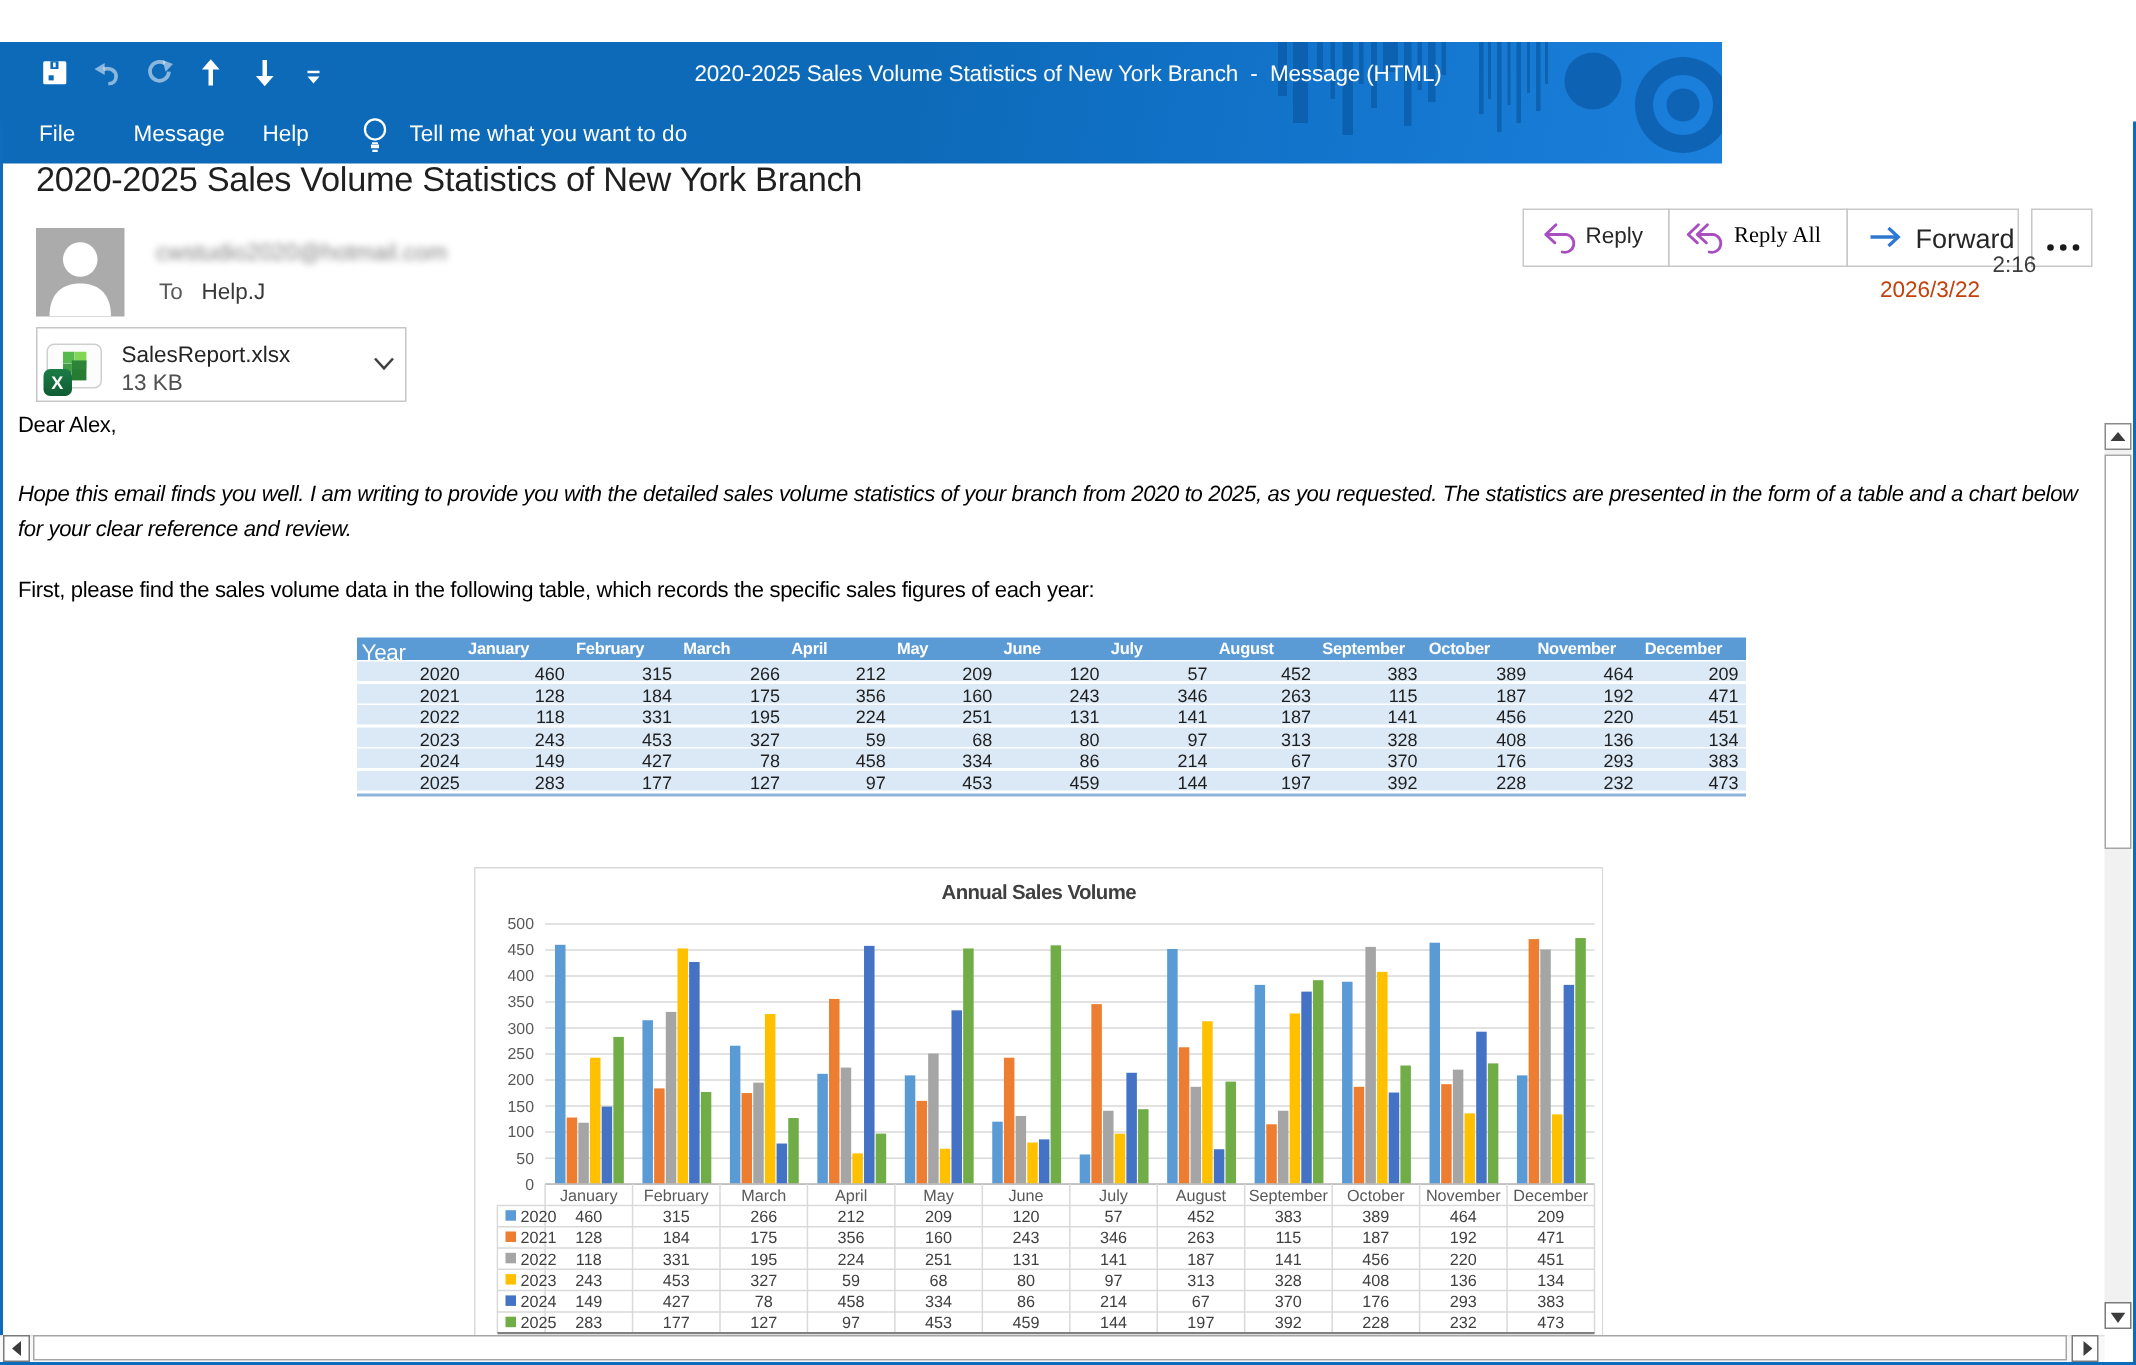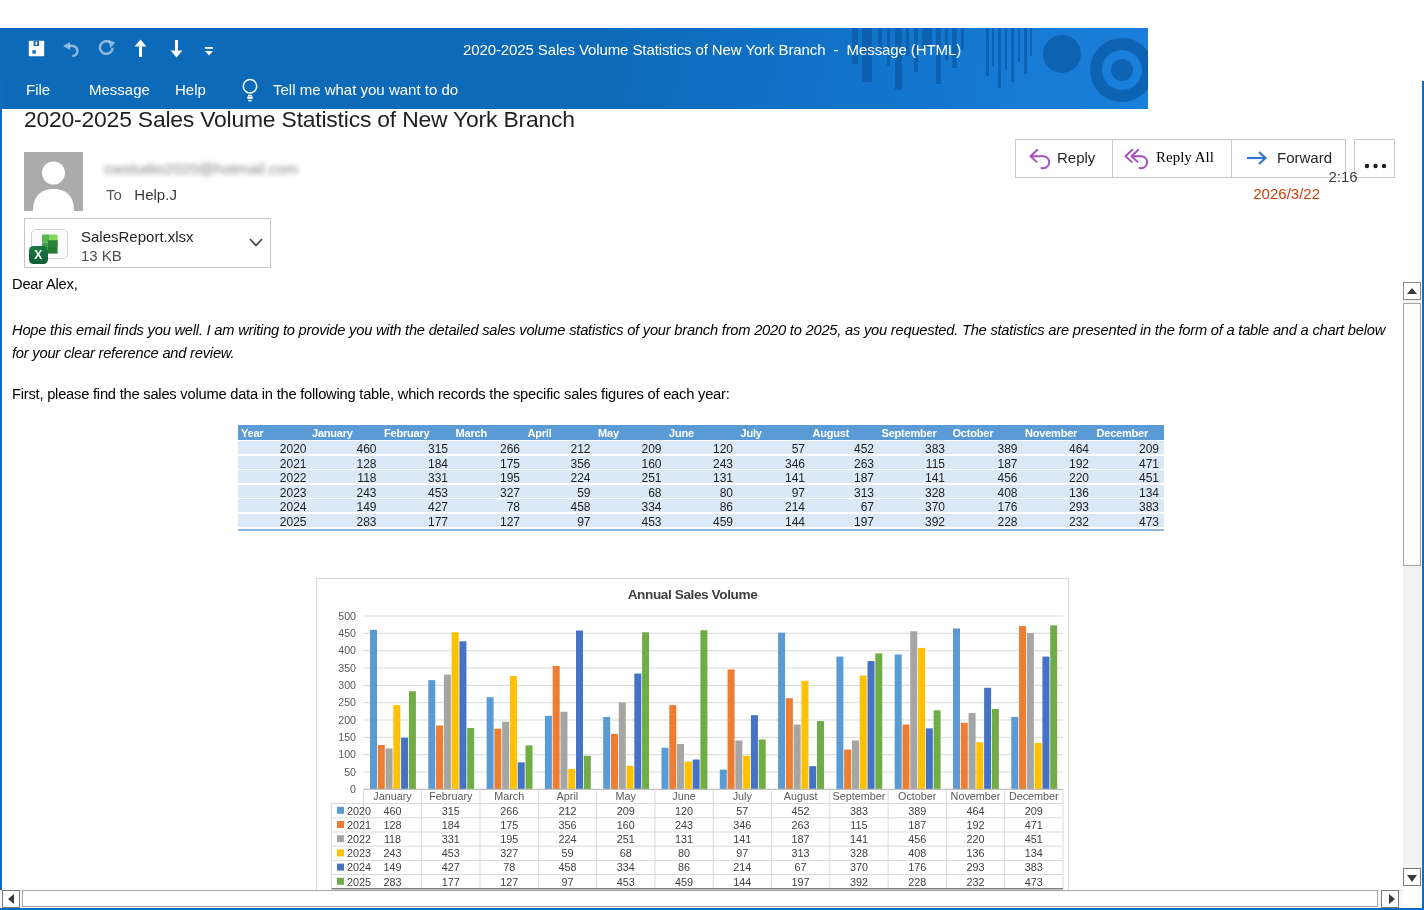--- a/index.html
+++ b/index.html
@@ -134,21 +134,21 @@
       <path d="M7.5,9.3 L14.3,2.8 M7.5,9.3 L13.6,14.9 M7.5,9.3 H18 A6 6 0 1 1 15.5,21"></path>
     </g>
   </svg>
 <div class="abs" style="left:1156px;top:149px;font-size:15px;color:#000000;font-family:Liberation Serif, serif;">Reply All</div>
 <svg class="abs" style="left:1245px;top:148px" width="24" height="20" viewBox="0 0 24 20">
     <g stroke="#2e78d2" stroke-width="2.2" fill="none">
       <path d="M2,10 H20"></path>
       <path d="M14,4 L20.5,10 L14,16"></path>
     </g>
   </svg>
-<div class="abs" style="left:1277px;top:149px;font-size:15px;color:#262626;">Forward</div>
+<div class="abs" style="left:1277px;top:149px;font-size:18px;color:#262626;">Forward</div>
 <div class="abs" style="left:1364px;top:155px;width:26px;height:7px;"><svg width="24" height="6">
       <circle cx="3" cy="3" r="2.2" fill="#1a1a1a"></circle>
       <circle cx="11.5" cy="3" r="2.2" fill="#1a1a1a"></circle>
       <circle cx="20" cy="3" r="2.2" fill="#1a1a1a"></circle>
     </svg></div>
 <div class="abs" style="left:1120px;top:185px;width:200px;text-align:right;font-size:15px;color:#c2410c;">2026/3/22</div>
 <div class="abs" style="left:1293px;top:168px;width:100px;text-align:center;font-size:15px;color:#3d3d3d;">2:16</div>
 <div class="abs" style="left:24px;top:218px;width:247px;height:50px;border:1px solid #c6c6c6;background:#fff;"></div>
 <div class="abs" style="left:31px;top:228.5px;width:37px;height:30px;border:1px solid #cfcfcf;border-radius:5px;background:#fcfcfc;"></div>
 <svg class="abs" style="left:42px;top:234px" width="16" height="20" viewBox="0 0 16 20">
@@ -162,21 +162,21 @@
 <div class="abs" style="left:81px;top:228px;font-size:15px;color:#242424;">SalesReport.xlsx</div>
 <div class="abs" style="left:81px;top:247px;font-size:15px;color:#4f4f4f;">13 KB</div>
 <svg class="abs" style="left:249px;top:238px" width="14" height="9" viewBox="0 0 14 9">
     <path d="M1,1 L7,7.5 L13,1" stroke="#404040" stroke-width="1.7" fill="none"></path>
   </svg>
 <div class="abs" style="left:12px;top:276px;font-size:14.7px;letter-spacing:-0.22px;color:#000;">Dear Alex,</div>
 <div class="abs" style="left:12px;top:319px;width:1392px;line-height:22.5px;font-size:14.7px;letter-spacing:-0.22px;color:#000;font-style:italic;">Hope this email finds you well. I am writing to provide you with the detailed sales volume statistics of your branch from 2020 to 2025, as you requested. The statistics are presented in the form of a table and a chart below for your clear reference and review.</div>
 <div class="abs" style="left:12px;top:386px;font-size:14.7px;letter-spacing:-0.22px;color:#000;">First, please find the sales volume data in the following table, which records the specific sales figures of each year:</div>
 <div class="abs" style="left:238px;top:425px;width:926px;height:103px;">
 <div class="abs" style="left:0;top:0;width:926px;height:14.5px;background:#5b9bd5;"></div>
-<div style="position:absolute;top:1.5px;font-size:11px;letter-spacing:-0.2px;font-weight:bold;color:#fff;left:3px;">Year</div>
+<div style="position:absolute;top:1.5px;font-size:15px;letter-spacing:-0.2px;font-weight:normal;color:#fff;left:3px;">Year</div>
 <div style="position:absolute;top:1.5px;font-size:11px;letter-spacing:-0.2px;font-weight:bold;color:#fff;left:74.0px;">January</div>
 <div style="position:absolute;top:1.5px;font-size:11px;letter-spacing:-0.2px;font-weight:bold;color:#fff;left:146.0px;">February</div>
 <div style="position:absolute;top:1.5px;font-size:11px;letter-spacing:-0.2px;font-weight:bold;color:#fff;left:217.5px;">March</div>
 <div style="position:absolute;top:1.5px;font-size:11px;letter-spacing:-0.2px;font-weight:bold;color:#fff;left:289.5px;">April</div>
 <div style="position:absolute;top:1.5px;font-size:11px;letter-spacing:-0.2px;font-weight:bold;color:#fff;left:360.0px;">May</div>
 <div style="position:absolute;top:1.5px;font-size:11px;letter-spacing:-0.2px;font-weight:bold;color:#fff;left:431.0px;">June</div>
 <div style="position:absolute;top:1.5px;font-size:11px;letter-spacing:-0.2px;font-weight:bold;color:#fff;left:502.5px;">July</div>
 <div style="position:absolute;top:1.5px;font-size:11px;letter-spacing:-0.2px;font-weight:bold;color:#fff;left:574.5px;">August</div>
 <div style="position:absolute;top:1.5px;font-size:11px;letter-spacing:-0.2px;font-weight:bold;color:#fff;left:643.5px;">September</div>
 <div style="position:absolute;top:1.5px;font-size:11px;letter-spacing:-0.2px;font-weight:bold;color:#fff;left:714.5px;">October</div>

